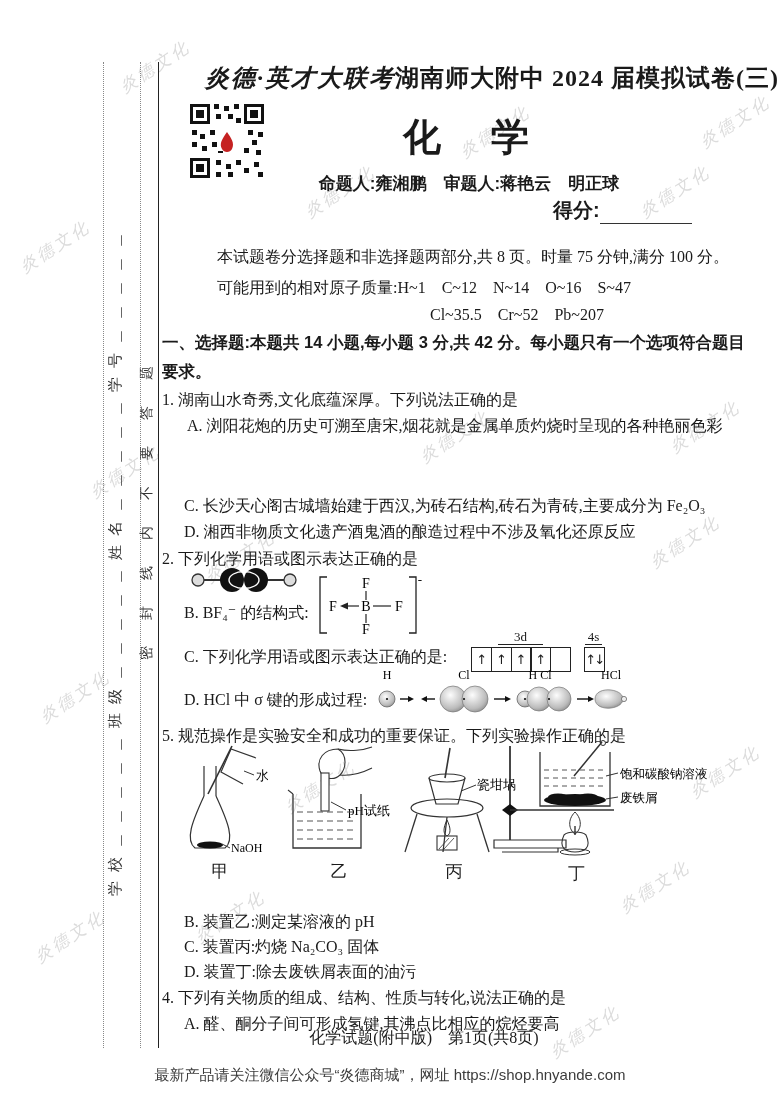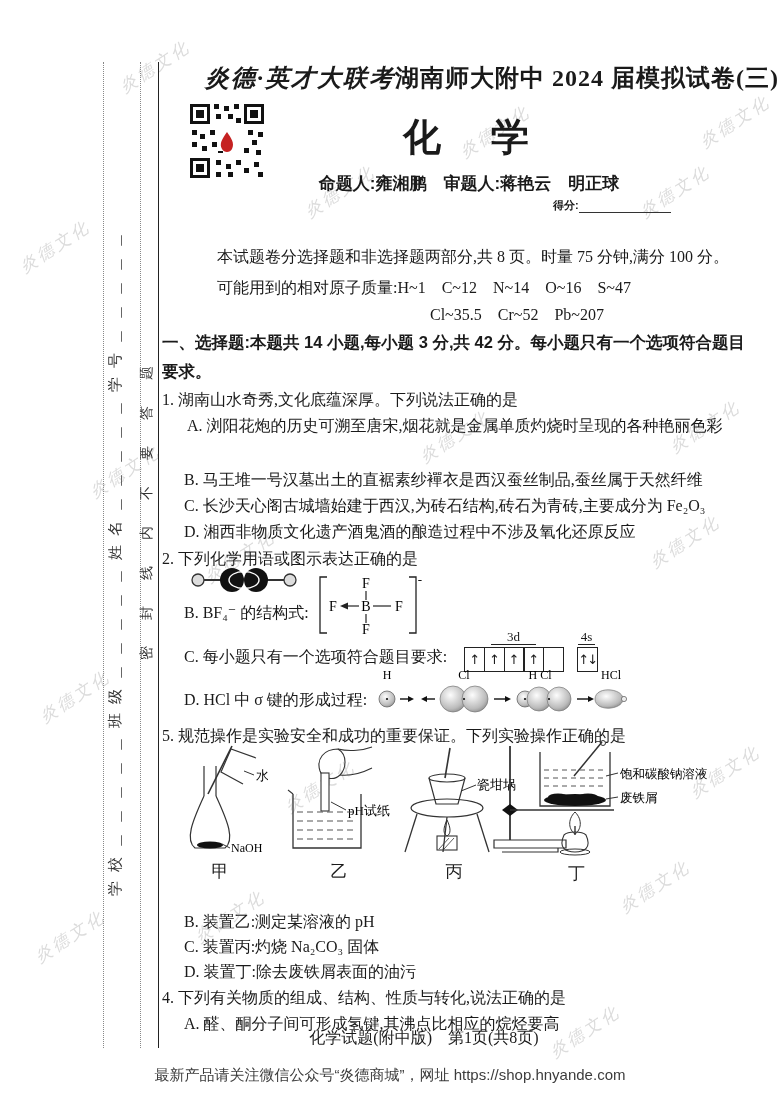--- a/index.html
+++ b/index.html
@@ -15,29 +15,29 @@
   .rot{position:absolute;transform:rotate(-90deg);white-space:nowrap;text-align:center;}
   .seal-fields{left:-382px;top:548px;width:1000px;height:24px;font-size:15px;letter-spacing:9px;color:#333;}
   .seal-warn{left:-62px;top:490px;width:420px;height:20px;font-size:14px;letter-spacing:26px;color:#333;}
   
   .content{position:absolute;left:158px;top:0;width:622px;height:1104px;}
   .center{text-align:center;width:100%;}
   .hdr{font-size:24px;font-weight:bold;letter-spacing:1px;padding-left:23px;}
   .hdr .brand{font-weight:900;font-style:italic;letter-spacing:2px;}
   .subject{font-size:38px;font-weight:bold;letter-spacing:6px;}
   .authors{font-family:"Liberation Sans","DejaVu Sans",sans-serif;font-weight:bold;font-size:17px;}
-  .score{font-family:"Liberation Sans","DejaVu Sans",sans-serif;font-weight:bold;font-size:11px;}
+  .score{font-family:"Liberation Sans","DejaVu Sans",sans-serif;font-weight:bold;font-size:20px;}
   .score-line{display:inline-block;width:92px;border-bottom:1.2px solid #333;height:15px;vertical-align:bottom;}
   .body-line{font-size:16px;line-height:27px;}
   .indent{text-indent:33px;}
   .bold-sans{font-family:"Liberation Sans","DejaVu Sans",sans-serif;font-weight:bold;font-size:16.5px;line-height:29px;}
   .hang{padding-left:47px;text-indent:-22px;}
   .row{display:flex;align-items:center;}
   
-  .orb-wrap{display:inline-flex;align-items:center;margin-left:17px;}
+  .orb-wrap{display:inline-flex;align-items:center;margin-left:24px;}
   .orb-group{display:inline-flex;flex-direction:column;align-items:center;}
   .orb-label{font-size:13px;line-height:14px;border-bottom:1px solid #222;padding:0 16px;margin-bottom:2px;}
   .orb-label.s{padding:0 3px;}
   .orb-row{display:inline-flex;}
   .orb-box{display:inline-block;width:19px;height:23px;border:1.3px solid #222;margin-right:-1.3px;
            text-align:center;line-height:23px;font-size:13px;font-family:"DejaVu Sans",sans-serif;}
   .orb-box.pair{letter-spacing:-2px;}
   .gap14{width:14px;}
   
   .fig{position:absolute;text-align:center;}
@@ -140,21 +140,20 @@
     </div>
 
     <div class="abs body-line indent" style="left:26px;top:243px;width:568px">本试题卷分选择题和非选择题两部分,共 8 页。时量 75 分钟,满分 100 分。</div>
     <div class="abs body-line indent" style="left:26px;top:274px;width:568px">可能用到的相对原子质量:H~1　C~12　N~14　O~16　S~47</div>
     <div class="abs body-line" style="left:272px;top:301px">Cl~35.5　Cr~52　Pb~207</div>
 
     <div class="abs bold-sans" style="left:4px;top:328px;width:596px">一、选择题:本题共 14 小题,每小题 3 分,共 42 分。每小题只有一个选项符合题目要求。</div>
 
     <div class="abs body-line" style="left:4px;top:386px;width:596px">1. 湖南山水奇秀,文化底蕴深厚。下列说法正确的是</div>
     <div class="abs body-line hang" style="left:4px;top:412px;width:592px">A. 浏阳花炮的历史可溯至唐宋,烟花就是金属单质灼烧时呈现的各种艳丽色彩</div>
-    <div class="abs body-line" style="left:26px;top:466px;width:580px">B. 马王堆一号汉墓出土的直裾素纱襌衣是西汉蚕丝制品,蚕丝属于天然纤维</div>
     <div class="abs body-line" style="left:26px;top:492px;width:580px">C. 长沙天心阁古城墙始建于西汉,为砖石结构,砖石为青砖,主要成分为 Fe₂O₃</div>
     <div class="abs body-line" style="left:26px;top:518px;width:580px">D. 湘西非物质文化遗产酒鬼酒的酿造过程中不涉及氧化还原反应</div>
 
     <div class="abs body-line" style="left:4px;top:545px;width:596px">2. 下列化学用语或图示表达正确的是</div>
 
     <div class="abs row" style="left:26px;top:566px;height:28px">
       <svg width="112" height="28" viewBox="0 0 112 28" style="margin-left:4px">
         <line x1="10" y1="14" x2="44" y2="14" stroke="#333" stroke-width="2"></line>
         <line x1="68" y1="14" x2="102" y2="14" stroke="#333" stroke-width="2"></line>
         <circle cx="10" cy="14" r="6" fill="#ddd" stroke="#333" stroke-width="1.3"></circle>
@@ -178,21 +177,21 @@
         <text x="53" y="62" font-size="14" text-anchor="middle">F</text>
         <line x1="53" y1="19" x2="53" y2="28" stroke="#222" stroke-width="1.2"></line>
         <line x1="53" y1="42" x2="53" y2="51" stroke="#222" stroke-width="1.2"></line>
         <line x1="60" y1="34" x2="78" y2="34" stroke="#222" stroke-width="1.2"></line>
         <line x1="34" y1="34" x2="46" y2="34" stroke="#222" stroke-width="1.2"></line>
         <polygon points="27,34 35,30.5 35,37.5" fill="#222"></polygon>
       </svg>
     </div>
 
     <div class="abs row" style="left:26px;top:630px;height:42px;align-items:flex-end">
-      <span class="body-line" style="margin-bottom:2px">C. 每小题只有一个选项符合题目要求:</span>
+      <span class="body-line" style="margin-bottom:2px">C. 下列化学用语或图示表达正确的是:</span>
       <span class="orb-wrap">
         <span class="orb-group">
           <span class="orb-label">3d</span>
           <span class="orb-row">
             <span class="orb-box">↑</span>
             <span class="orb-box">↑</span>
             <span class="orb-box">↑</span>
             <span class="orb-box">↑</span>
             <span class="orb-box"></span>
           </span>

